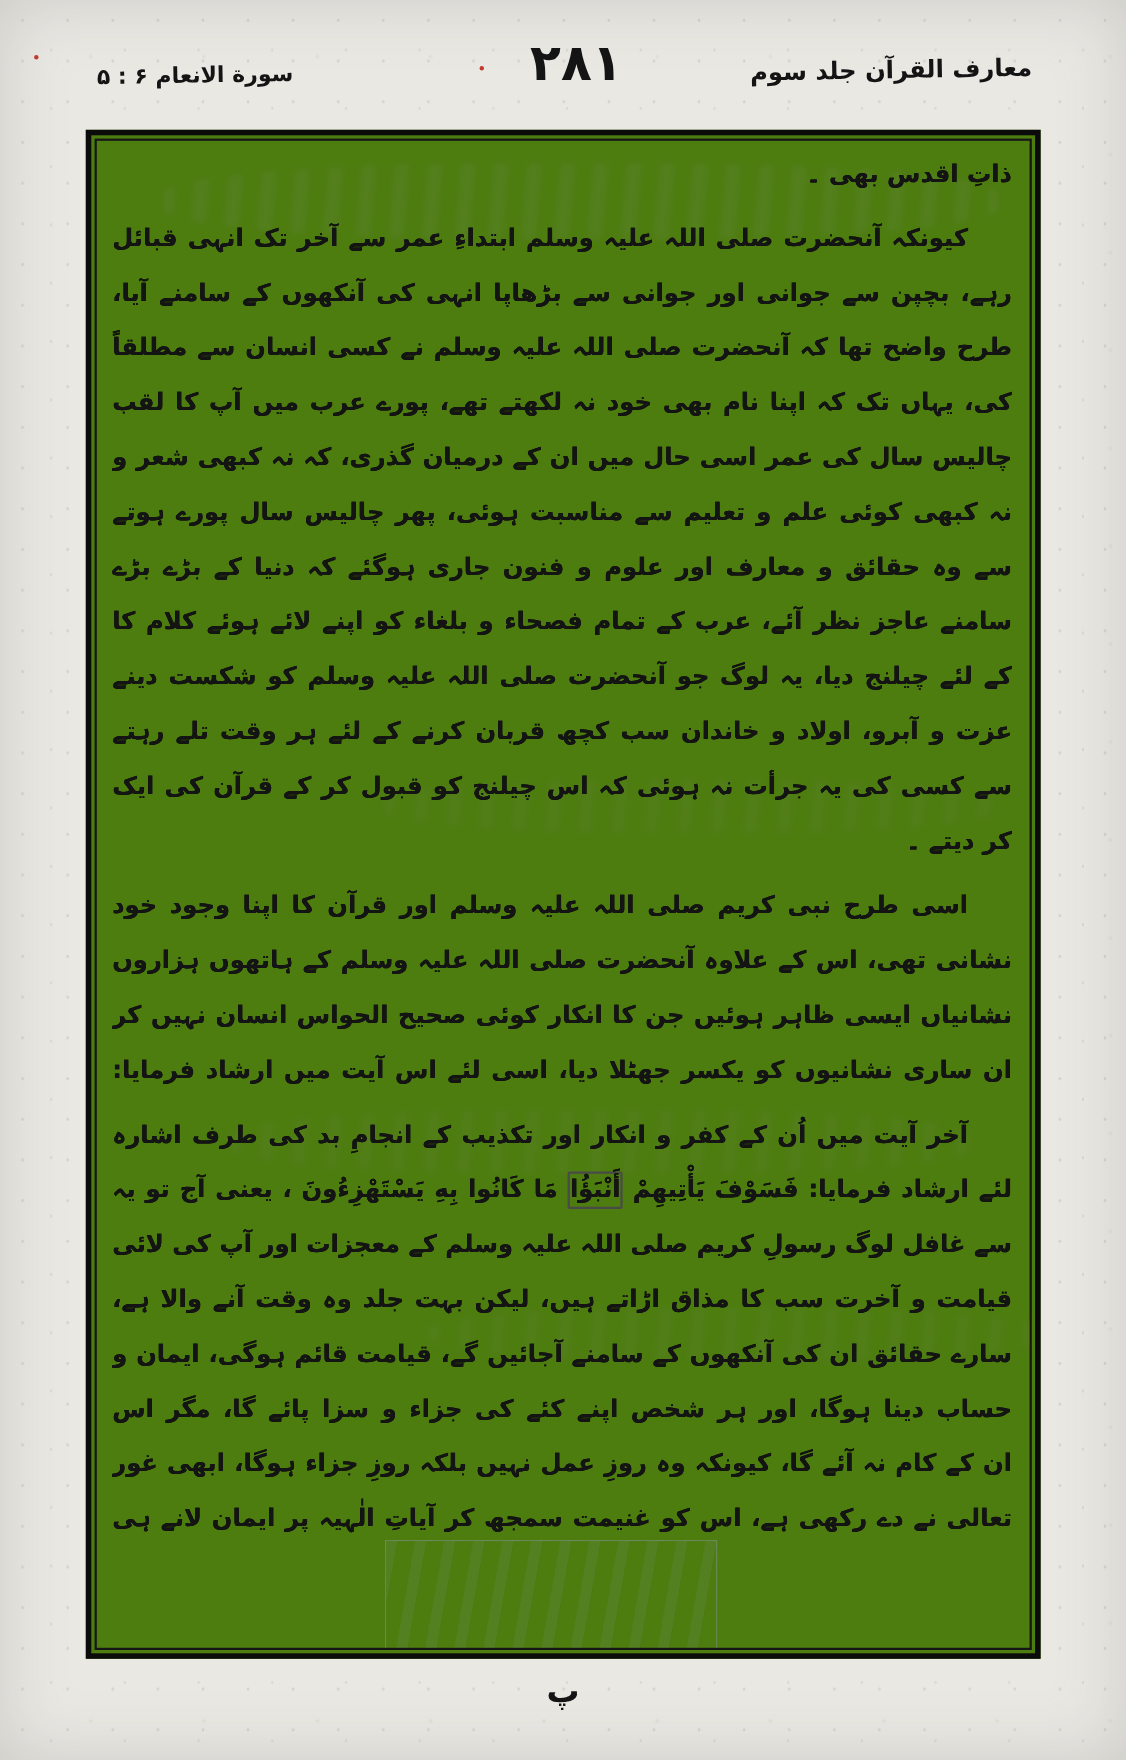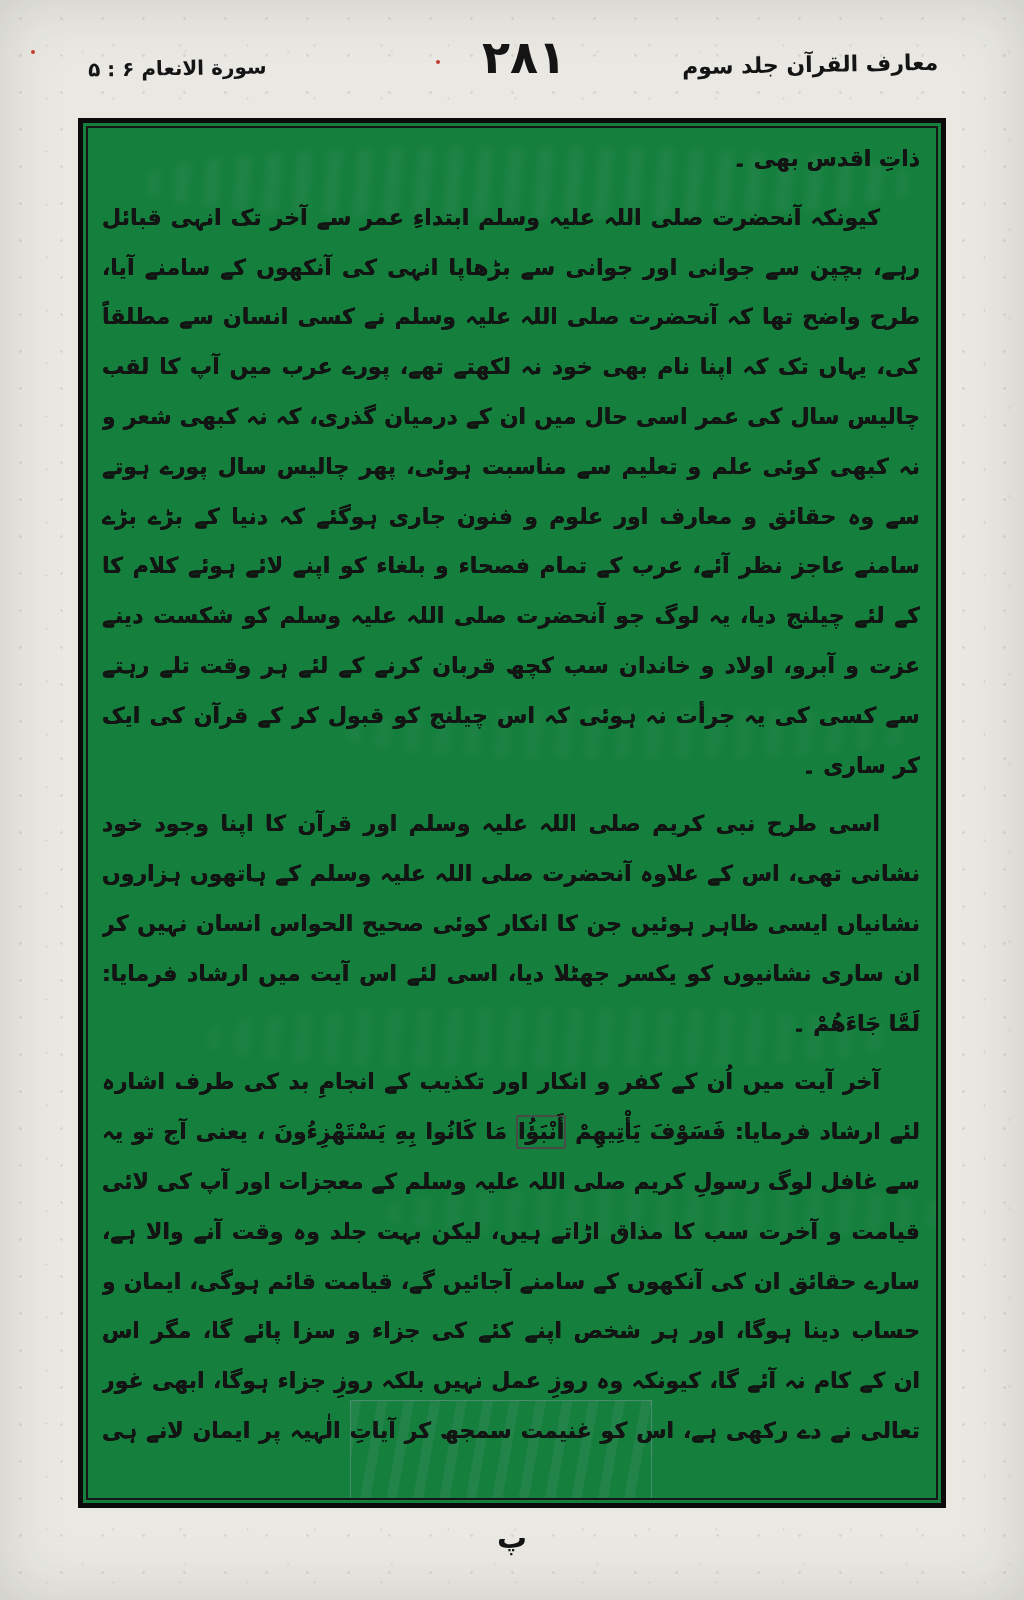--- a/index.html
+++ b/index.html
@@ -20,21 +20,21 @@
   .hdr{position:absolute;font-weight:700;white-space:nowrap;}
   .hdr-left{top:56px;left:88px;font-size:20px;transform:rotate(-1deg);}
   .hdr-num{top:30px;left:12px;width:1024px;text-align:center;font-size:46px;letter-spacing:2px;}
   .hdr-right{top:52px;right:86px;font-size:22px;transform:rotate(-1deg);}
   .red-dot{position:absolute;width:4px;height:4px;border-radius:50%;background:#c23b2e;}
   .red-dot.d1{top:50px;left:31px;}
   .red-dot.d2{top:60px;left:436px;}
   
   .frame{
     position:absolute;left:78px;top:118px;width:868px;height:1390px;
-    border:5px solid #0b0b0b;background:#15803d;
+    border:5px solid #0b0b0b;background:#4d7c0f;
     box-sizing:border-box;
   }
   .frame-inner{
     position:absolute;inset:3px;border:2px solid #161616;
     box-sizing:border-box;overflow:hidden;
   }
   
   .text-body{
     position:absolute;inset:0;padding:6px 16px 0 14px;
     direction:rtl;
@@ -99,26 +99,25 @@
         <div class="line">رہے، بچپن سے جوانی اور جوانی سے بڑھاپا انہی کی آنکھوں کے سامنے آیا، ان کو یہ بھی پوری</div>
         <div class="line">طرح واضح تھا کہ آنحضرت صلی اللہ علیہ وسلم نے کسی انسان سے مطلقاً کوئی تعلیم حاصل نہیں</div>
         <div class="line">کی، یہاں تک کہ اپنا نام بھی خود نہ لکھتے تھے، پورے عرب میں آپ کا لقب اُمّی مشہور تھا،</div>
         <div class="line">چالیس سال کی عمر اسی حال میں ان کے درمیان گذری، کہ نہ کبھی شعر و شاعری سے دلچسپی ہوئی</div>
         <div class="line">نہ کبھی کوئی علم و تعلیم سے مناسبت ہوئی، پھر چالیس سال پورے ہوتے ہی دفعۃً آپ کی زبان مبارک</div>
         <div class="line">سے وہ حقائق و معارف اور علوم و فنون جاری ہوگئے کہ دنیا کے بڑے بڑے ماہر فلاسفر بھی اُن کے</div>
         <div class="line">سامنے عاجز نظر آئے، عرب کے تمام فصحاء و بلغاء کو اپنے لائے ہوئے کلام کا مقابلہ کرنے</div>
         <div class="line">کے لئے چیلنج دیا، یہ لوگ جو آنحضرت صلی اللہ علیہ وسلم کو شکست دینے کے لئے اپنی جان و مال،</div>
         <div class="line">عزت و آبرو، اولاد و خاندان سب کچھ قربان کرنے کے لئے ہر وقت تلے رہتے تھے، ان میں</div>
         <div class="line">سے کسی کی یہ جرأت نہ ہوئی کہ اس چیلنج کو قبول کر کے قرآن کی ایک آیت کی مثال ہی پیش</div>
-        <div class="line short">کر ساری ۔</div>
+        <div class="line short">کر دیتے ۔</div>
         <div class="line indent pgap">اسی طرح نبی کریم صلی اللہ علیہ وسلم اور قرآن کا اپنا وجود خود حقانیت کی بہت بڑی</div>
         <div class="line">نشانی تھی، اس کے علاوہ آنحضرت صلی اللہ علیہ وسلم کے ہاتھوں ہزاروں معجزات اور کھلی کھلی</div>
         <div class="line">نشانیاں ایسی ظاہر ہوئیں جن کا انکار کوئی صحیح الحواس انسان نہیں کر سکتا، مگر ان لوگوں نے</div>
         <div class="line">ان ساری نشانیوں کو یکسر جھٹلا دیا، اسی لئے اس آیت میں ارشاد فرمایا: فَقَدْ كَذَّبُوا بِالْحَقِّ</div>
-        <div class="line short">لَمَّا جَاءَهُمْ ۔</div>
         <div class="line indent pgap">آخر آیت میں اُن کے کفر و انکار اور تکذیب کے انجامِ بد کی طرف اشارہ کرنے کے</div>
         <div class="line"><span>لئے ارشاد فرمایا: فَسَوْفَ يَأْتِيهِمْ </span><span class="boxed">أَنْبَؤُا</span><span> مَا كَانُوا بِهِ يَسْتَهْزِءُونَ ، یعنی آج تو یہ انجام</span></div>
         <div class="line">سے غافل لوگ رسولِ کریم صلی اللہ علیہ وسلم کے معجزات اور آپ کی لائی ہوئی ہدایات اور</div>
         <div class="line">قیامت و آخرت سب کا مذاق اڑاتے ہیں، لیکن بہت جلد وہ وقت آنے والا ہے، جب یہ</div>
         <div class="line">سارے حقائق ان کی آنکھوں کے سامنے آجائیں گے، قیامت قائم ہوگی، ایمان و عمل کا</div>
         <div class="line">حساب دینا ہوگا، اور ہر شخص اپنے کئے کی جزاء و سزا پائے گا، مگر اس وقت کا یقین و اقرار</div>
         <div class="line">ان کے کام نہ آئے گا، کیونکہ وہ روزِ عمل نہیں بلکہ روزِ جزاء ہوگا، ابھی غور و فکر کی فرصت خدا</div>
         <div class="line">تعالی نے دے رکھی ہے، اس کو غنیمت سمجھ کر آیاتِ الٰہیہ پر ایمان لانے ہی میں دنیا و آخرت کی</div>
       </div>
   </div>

